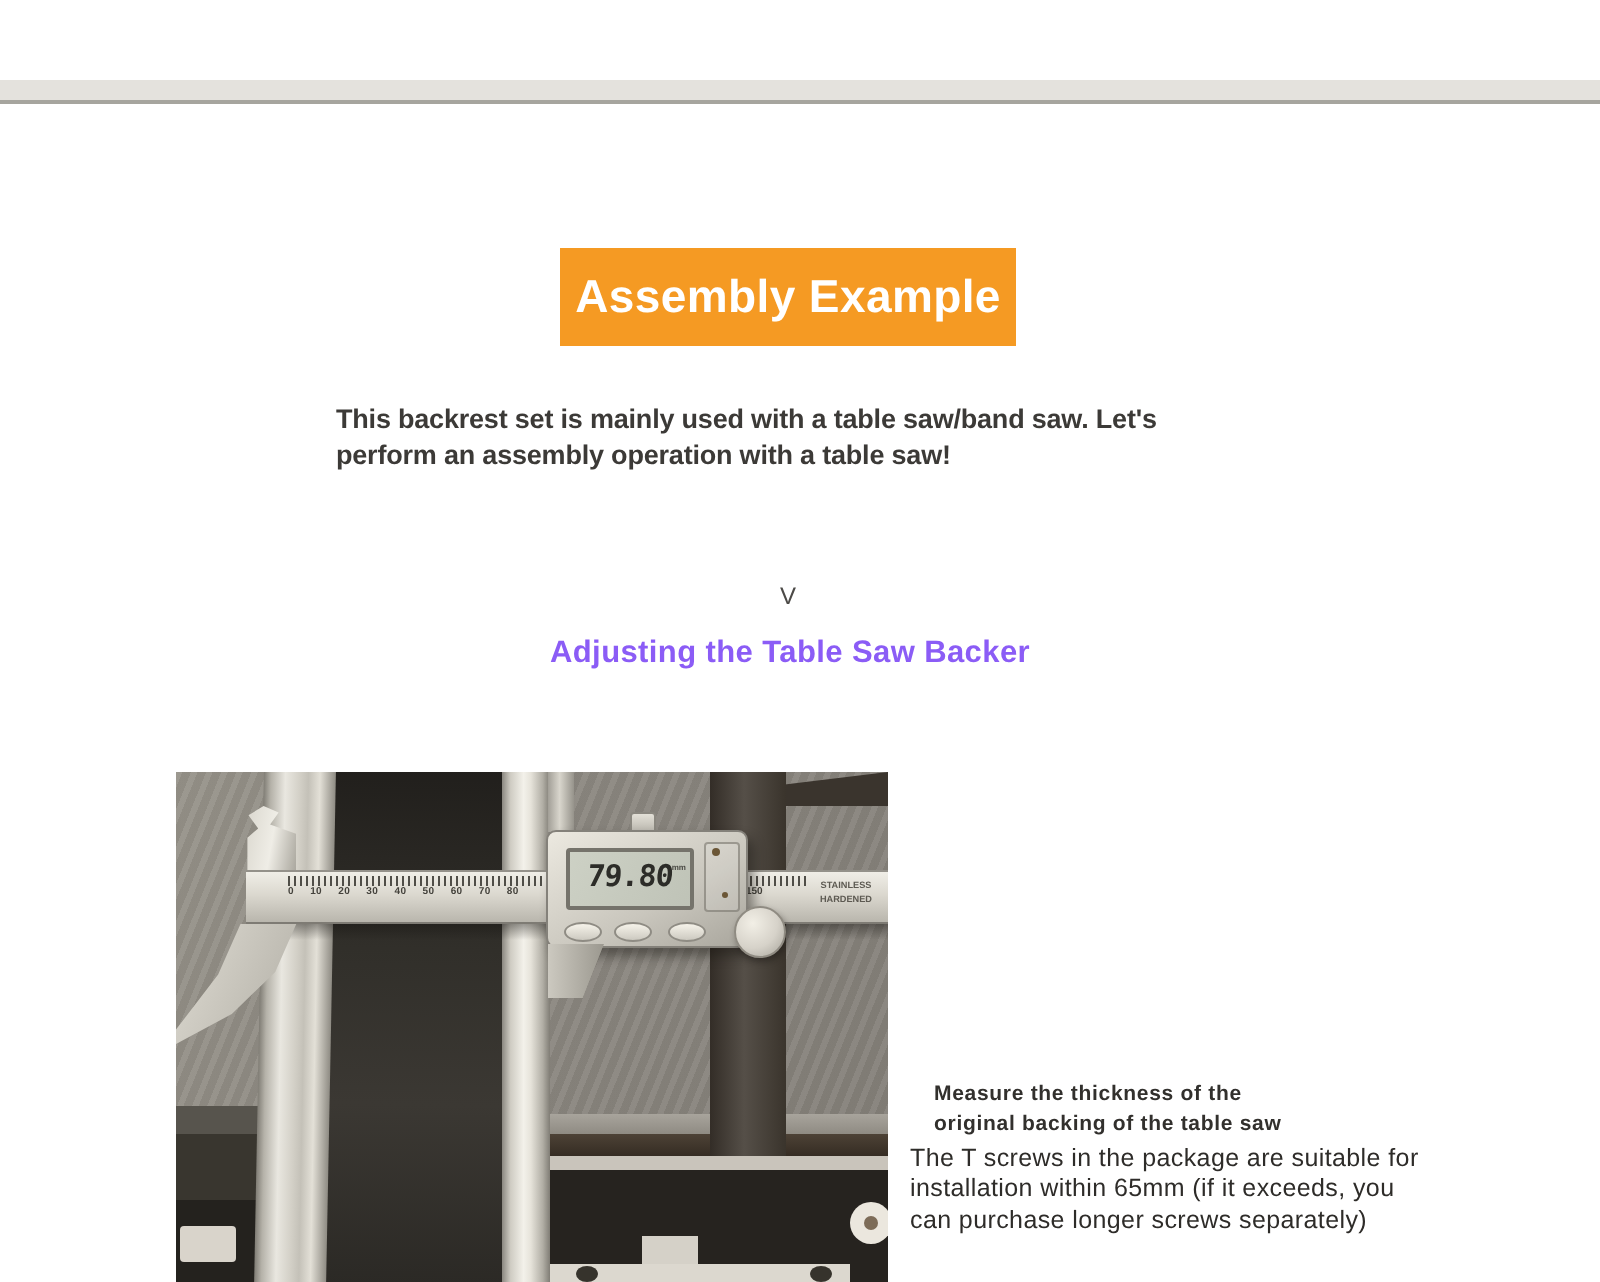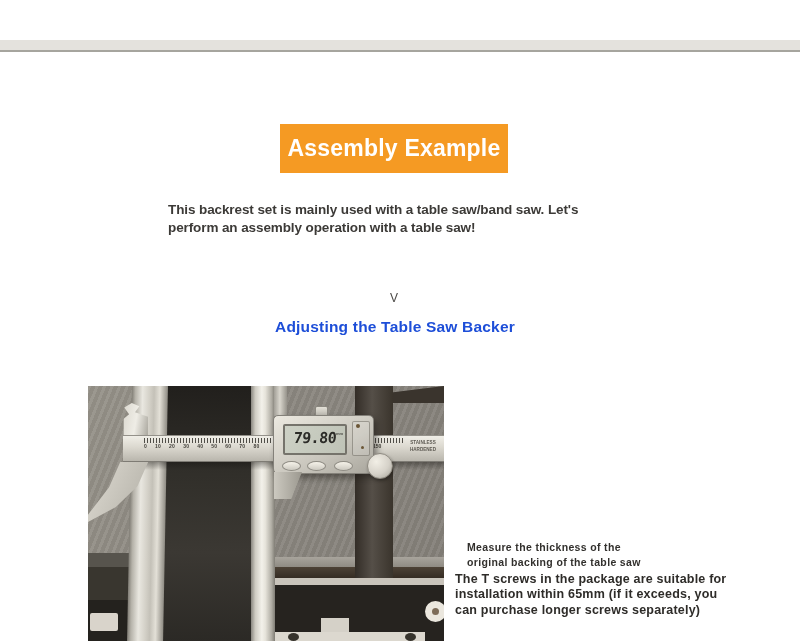--- a/index.html
+++ b/index.html
@@ -12,25 +12,25 @@
 
   
   .banner{left:280px;top:124px;width:228px;height:49px;background:#F59A23;display:flex;align-items:center;justify-content:center;}
   .banner-label{color:#ffffff;font-size:23px;font-weight:bold;letter-spacing:.2px;}
 
   
   .intro{left:168px;top:201px;width:475px;font-size:13.5px;font-weight:bold;color:#3c3a37;line-height:1.33;white-space:pre-line;letter-spacing:-.1px;}
 
   
   .divider-v{left:0;top:291px;width:788px;text-align:center;font-size:12px;color:#4c4a47;}
-  .section-heading{left:0;top:318px;width:790px;text-align:center;font-size:15.5px;font-weight:bold;color:#1d4ed8;letter-spacing:.2px;}
+  .section-heading{left:0;top:318px;width:790px;text-align:center;font-size:15.5px;font-weight:bold;color:#8b5cf6;letter-spacing:.2px;}
 
   
   .caption-measure{left:455px;top:540px;width:250px;font-size:10.5px;font-weight:bold;color:#32302d;line-height:1.42;letter-spacing:.35px;white-space:pre-line;margin-left:12px;}
-  .caption-screws{left:455px;top:572px;width:330px;font-size:12.5px;font-weight:bold;color:#2e2c29;line-height:1.23;letter-spacing:.2px;white-space:pre-line;}
+  .caption-screws{left:455px;top:572px;width:330px;font-size:12.5px;font-weight:normal;color:#2e2c29;line-height:1.23;letter-spacing:.2px;white-space:pre-line;}
 
   
   .photo{left:88px;top:386px;width:356px;height:255px;overflow:hidden;background:linear-gradient(115deg,#97938a 0%,#8c8881 40%,#837f78 100%);}
   .p-streaks{left:0;top:0;width:356px;height:255px;background:repeating-linear-gradient(112deg,rgba(255,255,255,.05) 0 3px,rgba(60,58,52,.07) 3px 7px);}
   .p-cap{left:293px;top:0;width:63px;height:17px;background:#3a342d;clip-path:polygon(0 45%,100% 0,100% 100%,8% 100%);}
   
   .p-bevel-r{left:187px;top:171px;width:169px;height:10px;background:linear-gradient(#a8a49c,#8f8b83);}
   .p-brown-r{left:187px;top:181px;width:169px;height:11px;background:linear-gradient(#4d4236,#352c23);}
   .p-light-r{left:187px;top:192px;width:169px;height:7px;background:#c9c4bb;}
   .p-dark-r{left:187px;top:199px;width:169px;height:56px;background:#26231f;}

